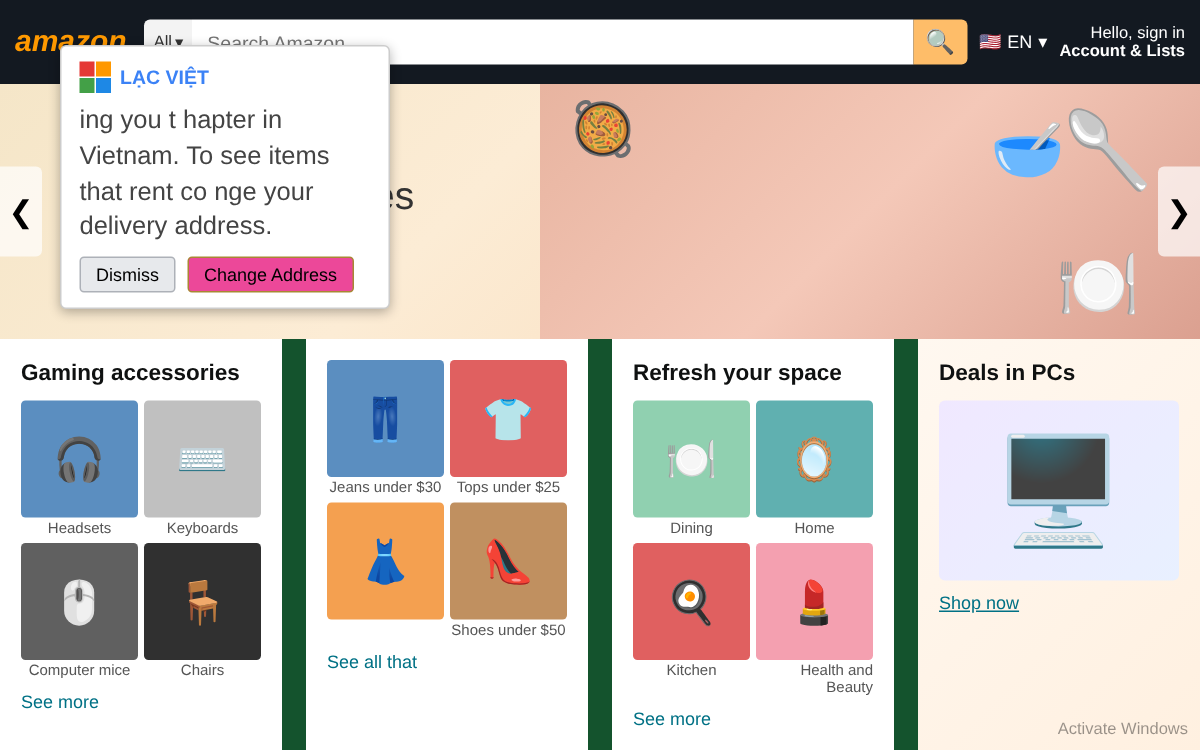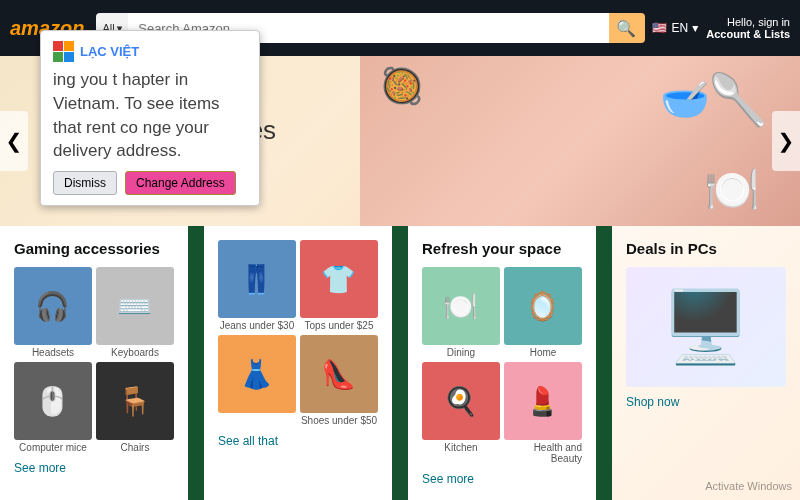--- a/index.html
+++ b/index.html
@@ -245,21 +245,21 @@
     }
     .pc-deal-main {
       display: flex;
       justify-content: center;
       align-items: center;
       height: 120px;
       background: linear-gradient(135deg, #f0e8ff, #e8f0ff);
       border-radius: 4px;
       font-size: 50px;
     }
-    .shop-now { color: #007185; font-size: 12px; margin-top: 8px; cursor: pointer; }
+    .shop-now { color: #007185; font-size: 12px; margin-top: 8px; cursor: pointer; text-decoration: underline; }
   </style>
 </head>
 <body>
 
 <div class="header">
   <span class="header-logo">amazon</span>
   <div class="search-container">
     <button class="search-category">
       <span>All</span>
       <span>▾</span>

